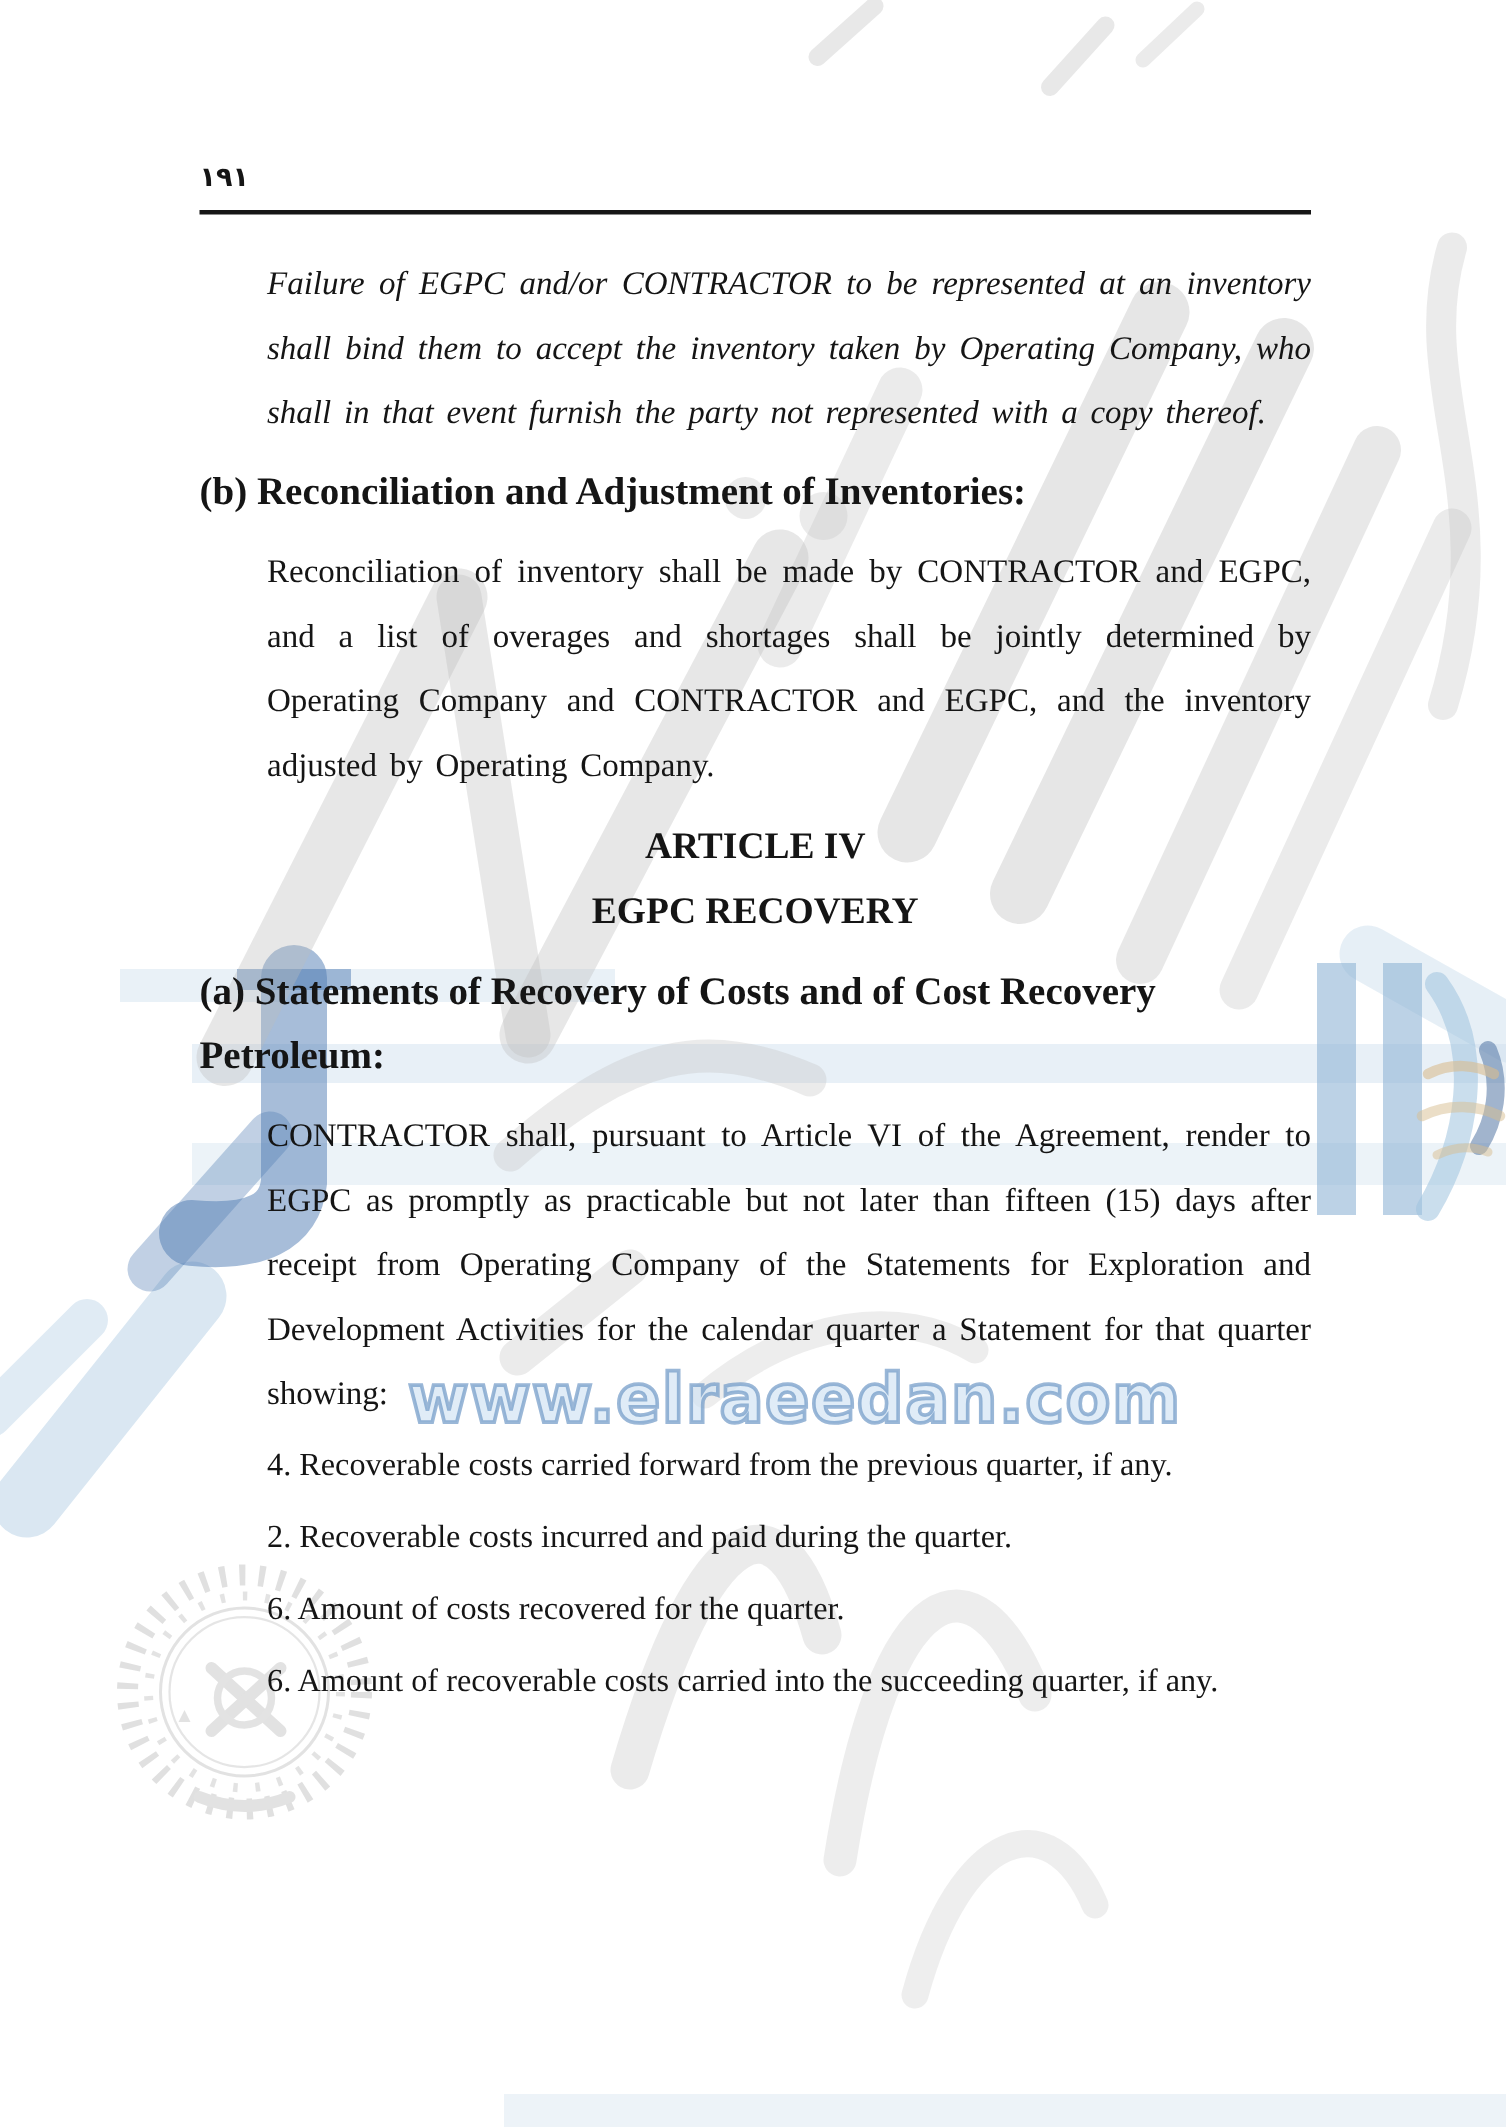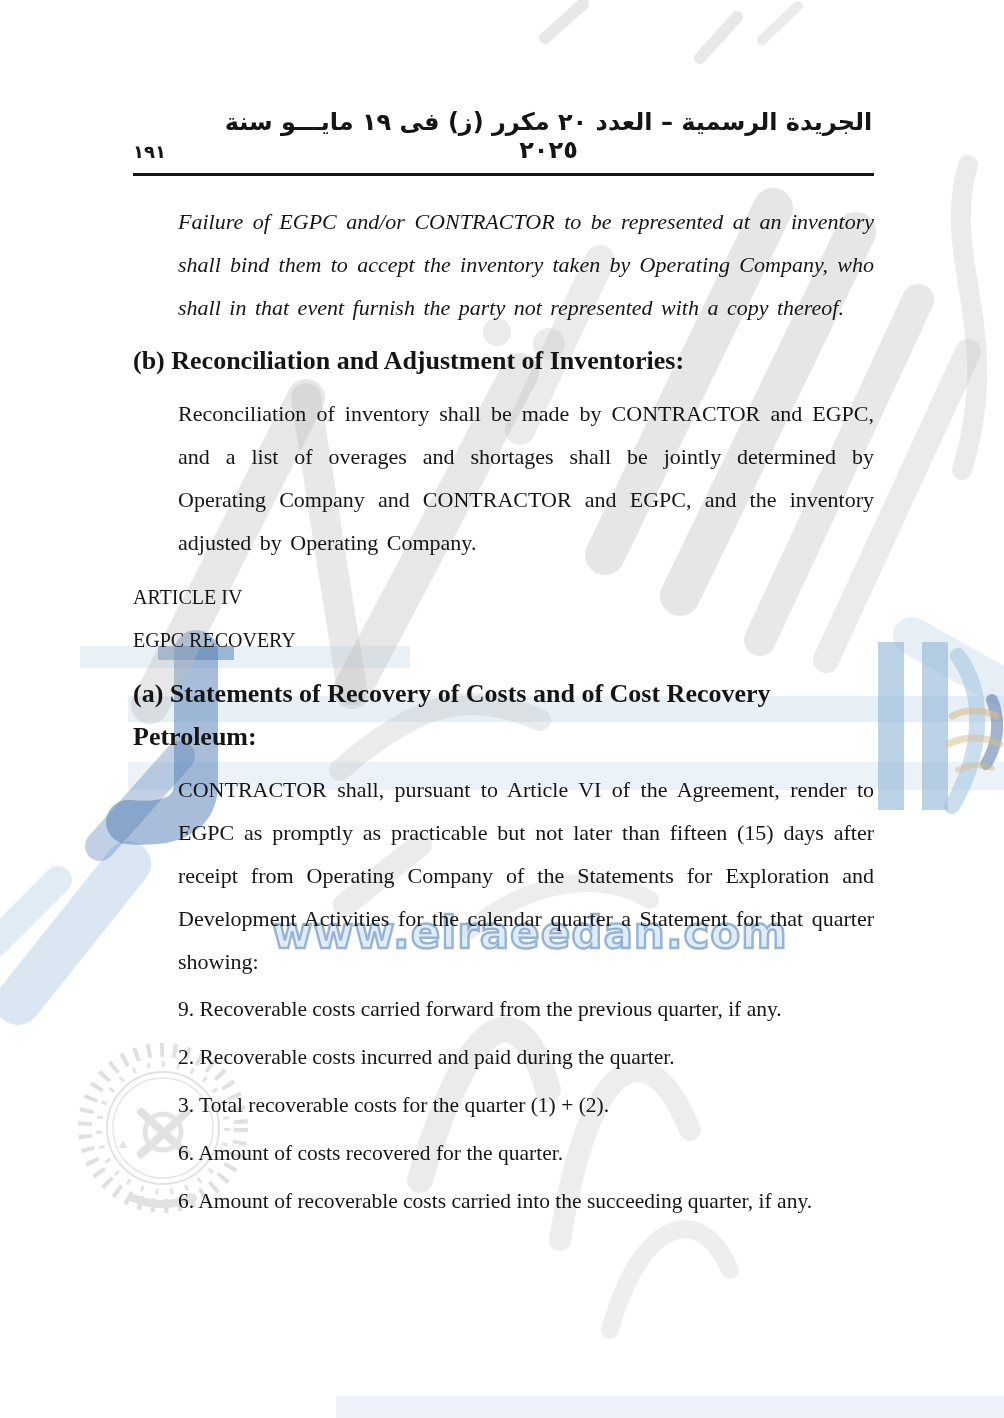--- a/index.html
+++ b/index.html
@@ -35,22 +35,22 @@
   .rule { height:3px; background:#161616; margin-top:9px; }
   .para {
     margin:10px 0 0 45px; font-size:22px; line-height:43px;
     text-align:justify; word-spacing:3px;
   }
   .para.first { margin-top:24px;font-style:italic; }
   .heading {
     margin:10px 0 0 0; font-size:26px; line-height:43px; font-weight:700;
   }
   .center-head {
-    margin:12px 0 0 0; font-size:20px; line-height:43px; font-weight:400;
-    text-align:left;
+    margin:12px 0 0 0; font-size:25px; line-height:43px; font-weight:700;
+    text-align:center;
   }
   .center-head + .center-head { margin-top:0; }
   .item {
     margin:5px 0 0 45px; padding-left:27px; text-indent:-27px;
     font-size:21.5px; line-height:43px; text-align:justify;
   }
   .items-wrap { margin-top:4px; }
 </style>
 </head>
 <body>
@@ -118,39 +118,37 @@
       <polygon points="-40,12 -36,20 -44,20" fill="#c6c6c6" stroke="none"></polygon>
     </g>
   </svg>
 
   <div class="wm-url">www.elraeedan.com</div>
 
   <div class="content">
 
     <div class="header-row">
       <div class="page-num">١٩١</div>
-      <div class="header-title">الجريدة الرسمية – العدد ٢٠ مكرر (ز) فى ١٩ مايـــو سنة ٢٠٢٥</div>
     </div>
     <div class="rule"></div>
 
     <p class="para first">Failure of EGPC and/or CONTRACTOR to be represented at an inventory shall bind them to accept the inventory taken by Operating Company, who shall in that event furnish the party not represented with a copy thereof.</p>
 
     <p class="heading">(b) Reconciliation and Adjustment of Inventories:</p>
 
     <p class="para">Reconciliation of inventory shall be made by CONTRACTOR and EGPC, and a list of overages and shortages shall be jointly determined by Operating Company and CONTRACTOR and EGPC, and the inventory adjusted by Operating Company.</p>
 
     <p class="center-head">ARTICLE IV</p>
     <p class="center-head">EGPC RECOVERY</p>
 
     <p class="heading">(a) Statements of Recovery of Costs and of Cost Recovery Petroleum:</p>
 
     <p class="para">CONTRACTOR shall, pursuant to Article VI of the Agreement, render to EGPC as promptly as practicable but not later than fifteen (15) days after receipt from Operating Company of the Statements for Exploration and Development Activities for the calendar quarter a Statement for that quarter showing:</p>
 
     <div class="items-wrap">
-      <p class="item">9. Recoverable costs carried forward from the previous quarter, if any.</p>
+      <p class="item">4. Recoverable costs carried forward from the previous quarter, if any.</p>
       <p class="item">2. Recoverable costs incurred and paid during the quarter.</p>
-      <p class="item">3. Total recoverable costs for the quarter (1) + (2).</p>
       <p class="item">6. Amount of costs recovered for the quarter.</p>
       <p class="item">6. Amount of recoverable costs carried into the succeeding quarter, if any.</p>
     </div>
 
   </div>
 </div>
 
 </body></html>

